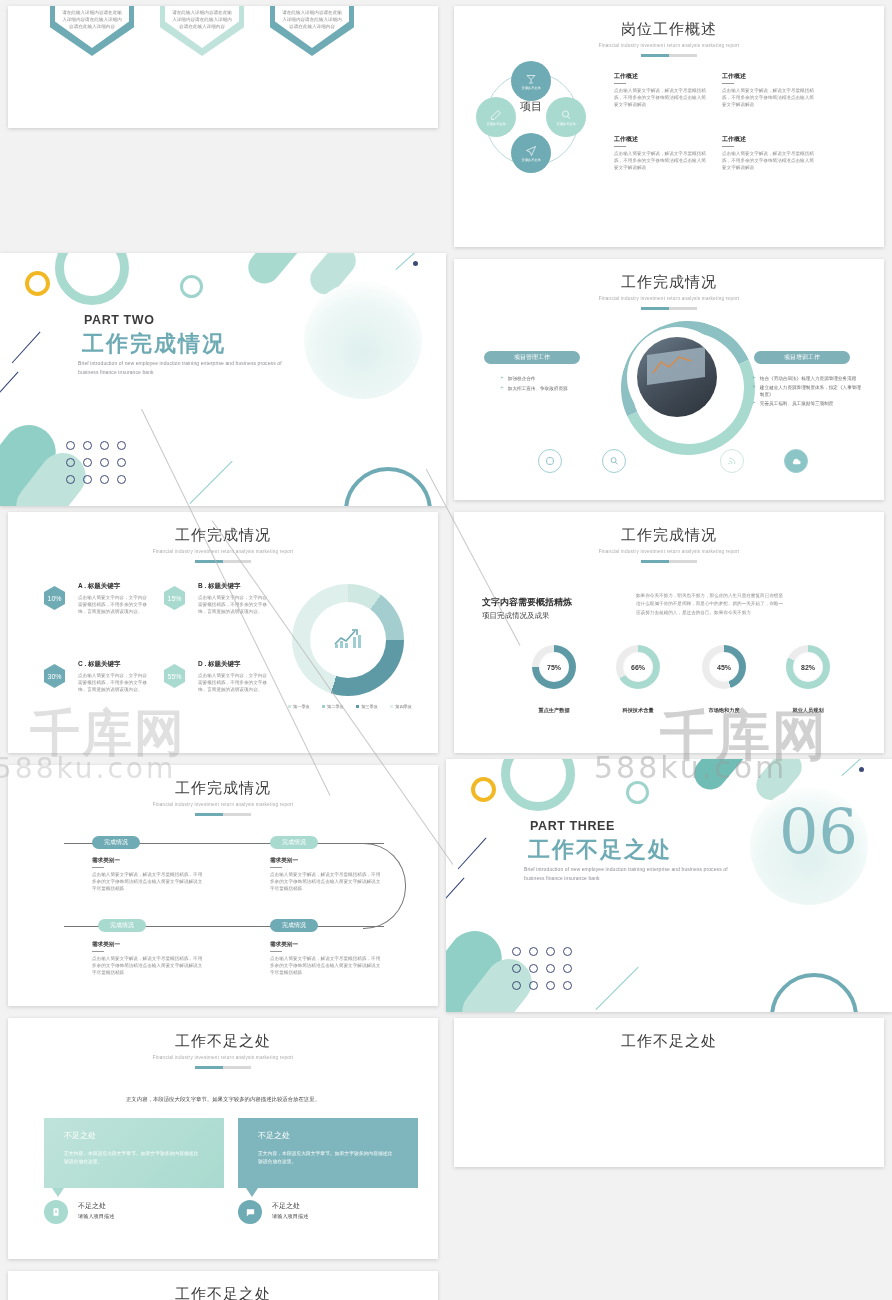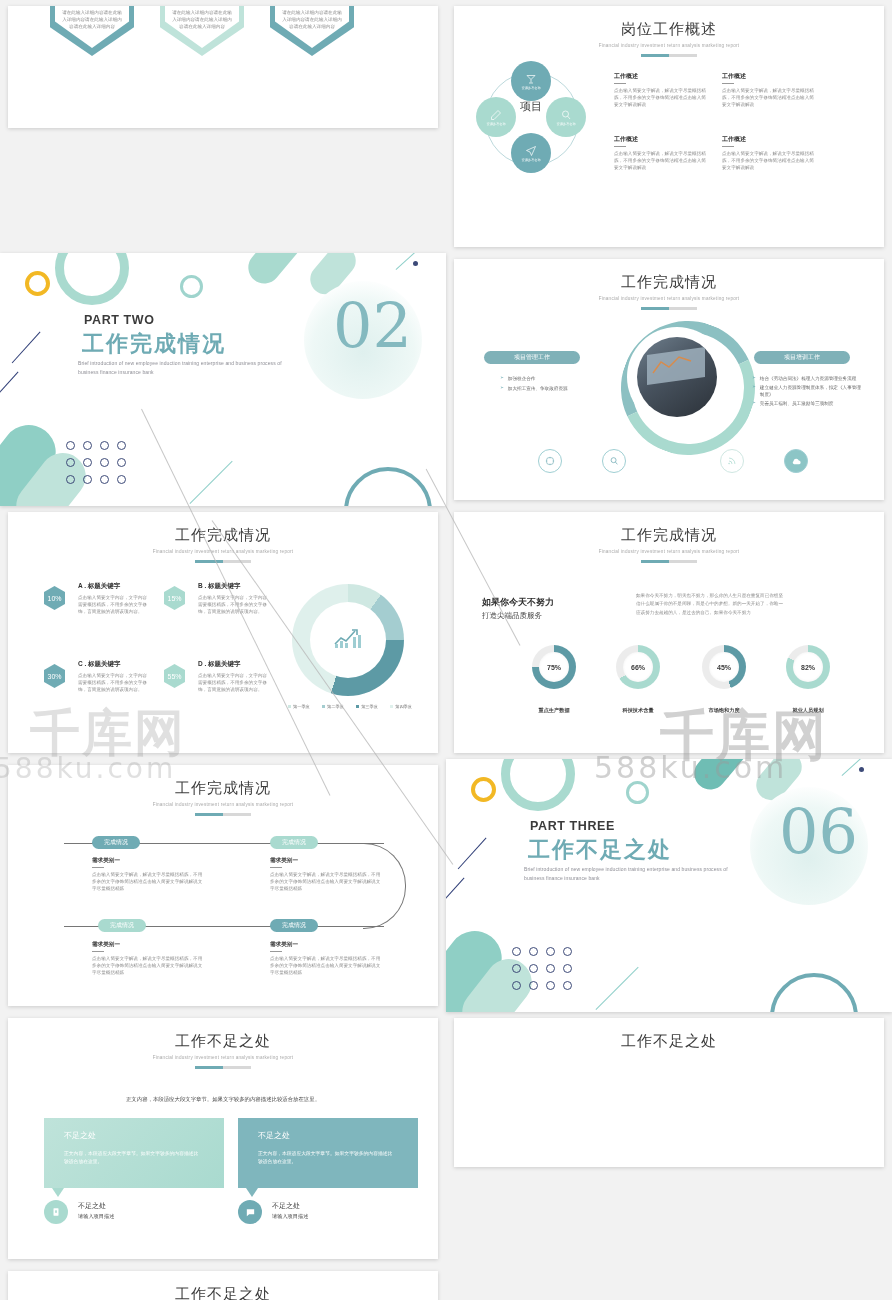--- a/index.html
+++ b/index.html
@@ -186,21 +186,20 @@
       <div class="blob" style="left:55px;top:-22px;width:56px;height:56px;border:9px solid #a9dacf;background:transparent;"></div>
       <div class="blob" style="left:25px;top:18px;width:17px;height:17px;border:4px solid #f2b824;"></div>
       <div class="blob" style="left:180px;top:22px;width:17px;height:17px;border:3px solid #9fd4cd;"></div>
       <div style="position:absolute;left:258px;top:-28px;width:32px;height:62px;border-radius:16px;background:#a9dacf;transform:rotate(40deg);"></div>
       <div style="position:absolute;left:318px;top:-10px;width:30px;height:54px;border-radius:15px;background:#bfe3da;transform:rotate(40deg);"></div>
       <div class="blob" style="right:28px;top:8px;width:5px;height:5px;background:#3d4a78;"></div>
       <div class="diag tl" style="right:24px;top:16px;width:26px;transform:rotate(-42deg);"></div>
       <div class="diag" style="left:40px;top:78px;width:42px;transform:rotate(132deg);"></div>
       <div class="diag" style="left:18px;top:118px;width:30px;transform:rotate(132deg);"></div>
       <div class="bigcirc"></div>
-      <div class="big">02</div>
       <div class="part">PART TWO</div>
       <div class="cn">工作完成情况</div>
       <div class="en">Brief introduction of new employee induction training enterprise and business process of business finance insurance bank</div>
       <div class="blob" style="left:28px;top:186px;width:15px;height:15px;border:3.5px solid #f2b824;"></div>
       <div style="position:absolute;left:-10px;top:168px;width:54px;height:92px;border-radius:27px;background:#8fcfc5;transform:rotate(38deg);"></div>
       <div style="position:absolute;left:28px;top:196px;width:46px;height:84px;border-radius:23px;background:#bfe3da;transform:rotate(38deg);"></div>
       <div class="dots" style="left:66px;top:188px;">
         <i></i>
           <i></i>
           <i></i>
@@ -368,22 +367,22 @@
 
   <div class="cell">
     <div class="slide">
       <div class="hd">
         <div class="t">工作完成情况</div>
         <div class="s">Financial industry investment return analysis marketing report</div>
         <div class="bar"></div>
       </div>
 
       <div style="position:absolute;left:28px;top:84px;">
-        <div style="font-size:9px;font-weight:bold;color:#2f2f2f;">如果你今天不努力</div>
-        <div style="font-size:7.5px;color:#444;margin-top:2px;">打造尖端品质服务</div>
+        <div style="font-size:9px;font-weight:bold;color:#2f2f2f;">文字内容需要概括精炼</div>
+        <div style="font-size:7.5px;color:#444;margin-top:2px;">项目完成情况及成果</div>
       </div>
       <div class="ph" style="position:absolute;left:182px;top:80px;width:148px;line-height:1.8;">如果你今天不努力，明天也不努力，那么你的人生只是在重复而已你想坚信什么呢属于你的不是闲聊，而是心中的梦想。新的一天开始了，你唯一应该努力去超越的人，是过去的自己。如果你今天不努力</div>
 
       <div style="position:absolute;left:78px;top:133px;">
         <div class="pring" style="background:conic-gradient(#5d9aa5 0 75%, #ececec 75% 100%);">
           <span>75%</span>
         </div>
       </div>
       <div style="position:absolute;left:162px;top:133px;">
         <div class="pring" style="background:conic-gradient(#a9dacf 0 66%, #ececec 66% 100%);">

